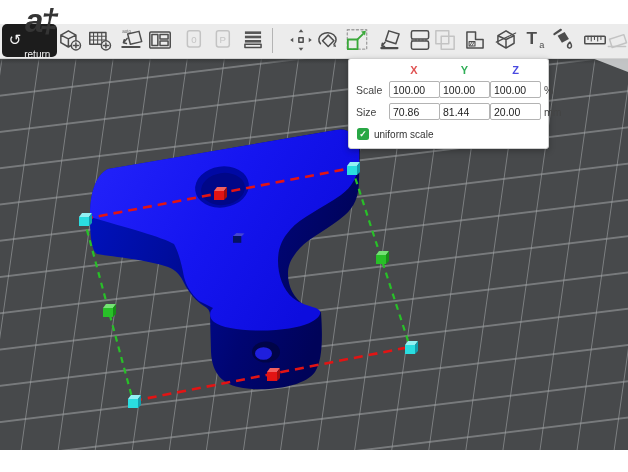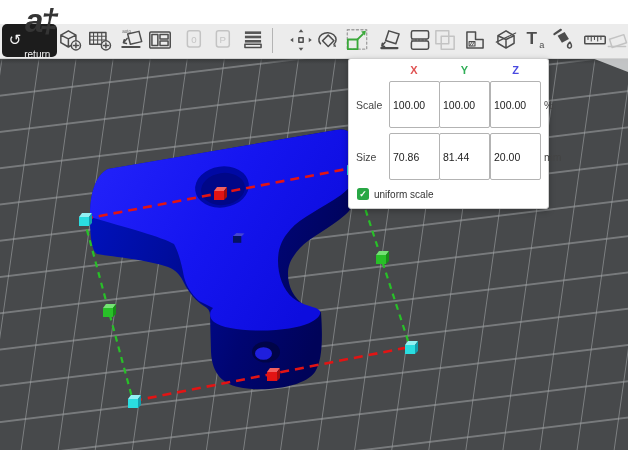--- a/index.html
+++ b/index.html
@@ -73,21 +73,21 @@
   }
   .panel .grid-rows{display:grid;grid-template-columns:33px 50px 51px 51px 16px;
     row-gap:5px;align-items:center;}
   .panel .hdr{ text-align:center;font-size:11px;font-weight:bold;}
   .ax-x{color:var(--axis-x,#e05252);}
   .ax-y{color:var(--axis-y,#2fae57);}
   .ax-z{color:var(--axis-z,#4a4ae0);}
   .panel .rlabel{font-size:10.5px;color:#444;}
   .panel input{
     width:43px;height:13px;border:1px solid #b3b3b3;border-radius:2px;
-    font-size:10.5px;color:#222;padding:16px 3px;
+    font-size:10.5px;color:#222;padding:1px 3px;
     font-family:"Liberation Sans", sans-serif;
   }
   .panel .unit{font-size:10.5px;color:#444;padding-left:3px;}
   .uniform-row{display:flex;align-items:center;gap:5px;margin-top:8px;margin-left:1px;}
   .cbx{
     width:12px;height:12px;border-radius:2.5px;background:var(--checkbox-green,#28a745);
     display:flex;align-items:center;justify-content:center;
     color:#fff;font-size:9px;font-weight:bold;cursor:pointer;
   }
   .uniform-lbl{font-size:10px;color:#333;}

